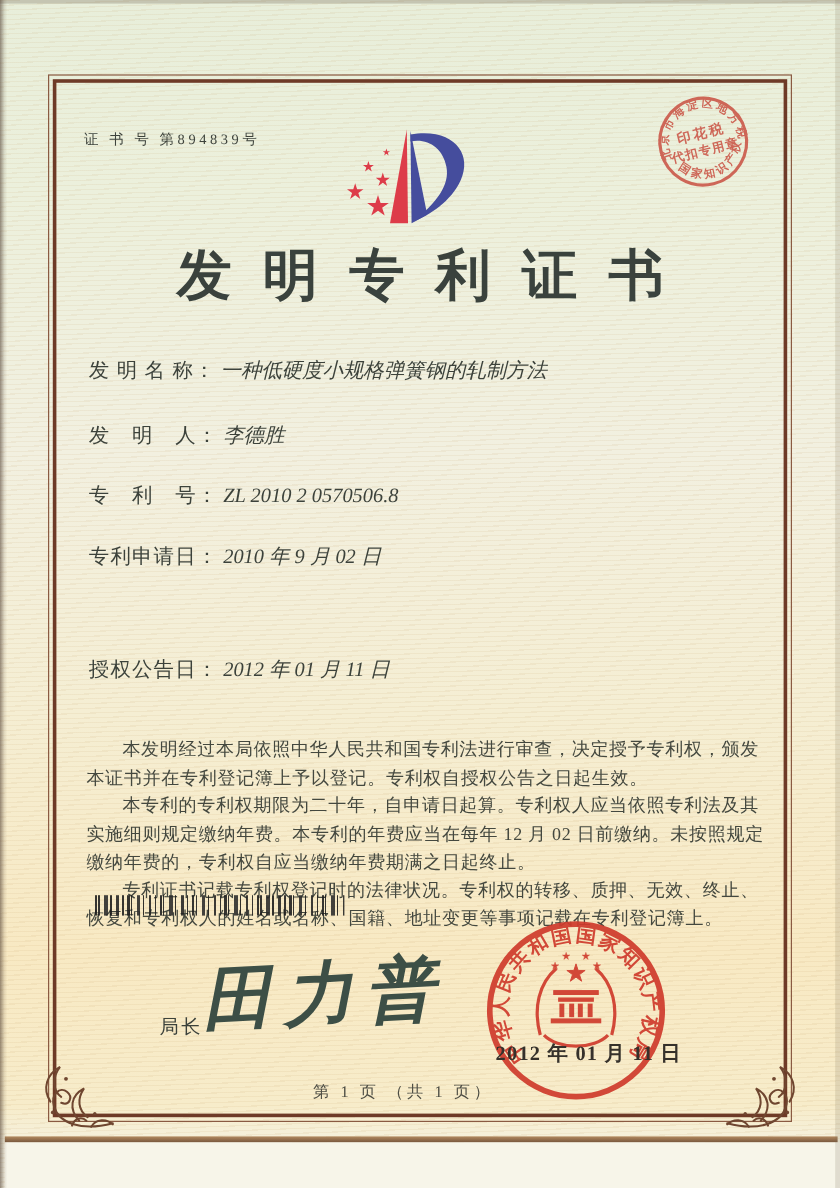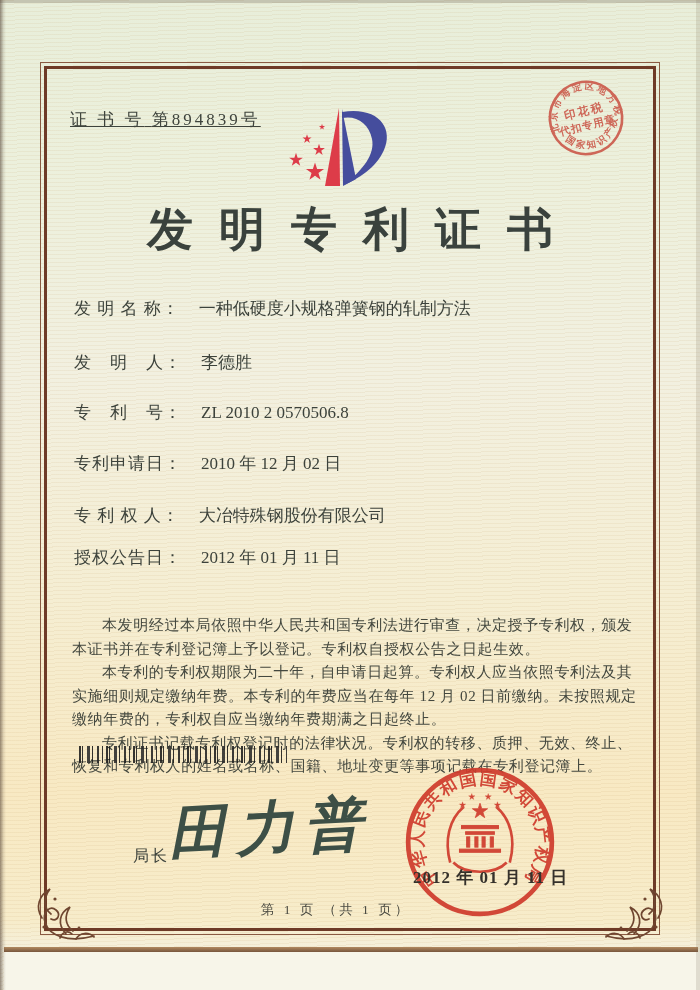--- a/index.html
+++ b/index.html
@@ -22,33 +22,33 @@
   .scan-right { position:absolute; right:0; top:0; width:4px; height:100%; background:rgba(120,110,90,0.18); }
 
   
   .frame { position:absolute; left:40px; top:62px; width:620px; height:873px;
     border:1px solid #8a5a42; }
   .frame-inner { position:absolute; inset:3px; border:3px solid #6e3a27; }
   .corner-flourish { position:absolute; width:64px; height:64px; }
   .corner-flourish.left  { left:-9px; bottom:-10px; }
   .corner-flourish.right { right:-9px; bottom:-10px; transform:scaleX(-1); }
 
-  .cert-number { position:absolute; left:70px; top:108px; font-size:17px; letter-spacing:3px; color:#3e433c;text-decoration:underline; }
+  .cert-number { position:absolute; left:70px; top:108px; font-size:12px; letter-spacing:3px; color:#3e433c; }
 
   .logo { position:absolute; left:284px; top:102px; width:116px; height:92px; }
 
   .tax-stamp { position:absolute; left:540px; top:72px; width:92px; height:92px;
     transform:rotate(-14deg); opacity:0.82; }
 
   .title { position:absolute; left:0; top:199px; width:100%; text-align:center;
     font-size:46px; font-weight:600; letter-spacing:26px; text-indent:26px; color:#3a423d; }
 
   .field-row { position:absolute; left:74px; font-size:17px; color:#3c423b; white-space:nowrap; }
   .field-row .f-label { letter-spacing:1px; }
-  .field-row .f-value { margin-left:19px; }
+  .field-row .f-value { margin-left:4px;font-style:italic; }
 
   .paragraphs { position:absolute; left:72px; top:614px; width:574px;
     font-size:15px; line-height:23.5px; color:#44483f; letter-spacing:0.6px; }
   .paragraphs p { text-indent:2em; }
 
   .barcode { position:absolute; left:79px; top:746px; width:208px; height:17px; opacity:0.88;
     background:repeating-linear-gradient(90deg,
       #1c1c1c 0 2px, transparent 2px 3px,
       #1c1c1c 3px 4px, transparent 4px 8px,
       #2a2a2a 8px 11px, transparent 11px 13px,
@@ -156,24 +156,21 @@
   <div class="field-row" style="top:297px">
     <span class="f-label">发 明 名 称：</span><span class="f-value">一种低硬度小规格弹簧钢的轧制方法</span>
   </div>
   <div class="field-row" style="top:351px">
     <span class="f-label">发　明　人：</span><span class="f-value">李德胜</span>
   </div>
   <div class="field-row" style="top:401px">
     <span class="f-label">专　利　号：</span><span class="f-value">ZL 2010 2 0570506.8</span>
   </div>
   <div class="field-row" style="top:452px">
-    <span class="f-label">专利申请日：</span><span class="f-value">2010 年 12 月 02 日</span>
-  </div>
-  <div class="field-row" style="top:504px">
-    <span class="f-label">专 利 权 人：</span><span class="f-value">大冶特殊钢股份有限公司</span>
+    <span class="f-label">专利申请日：</span><span class="f-value">2010 年 9 月 02 日</span>
   </div>
   <div class="field-row" style="top:546px">
     <span class="f-label">授权公告日：</span><span class="f-value">2012 年 01 月 11 日</span>
   </div>
 
   <div class="paragraphs">
     <p>本发明经过本局依照中华人民共和国专利法进行审查，决定授予专利权，颁发本证书并在专利登记簿上予以登记。专利权自授权公告之日起生效。</p>
     <p>本专利的专利权期限为二十年，自申请日起算。专利权人应当依照专利法及其实施细则规定缴纳年费。本专利的年费应当在每年 12 月 02 日前缴纳。未按照规定缴纳年费的，专利权自应当缴纳年费期满之日起终止。</p>
     <p>专利证书记载专利权登记时的法律状况。专利权的转移、质押、无效、终止、恢复和专利权人的姓名或名称、国籍、地址变更等事项记载在专利登记簿上。</p>
   </div>

